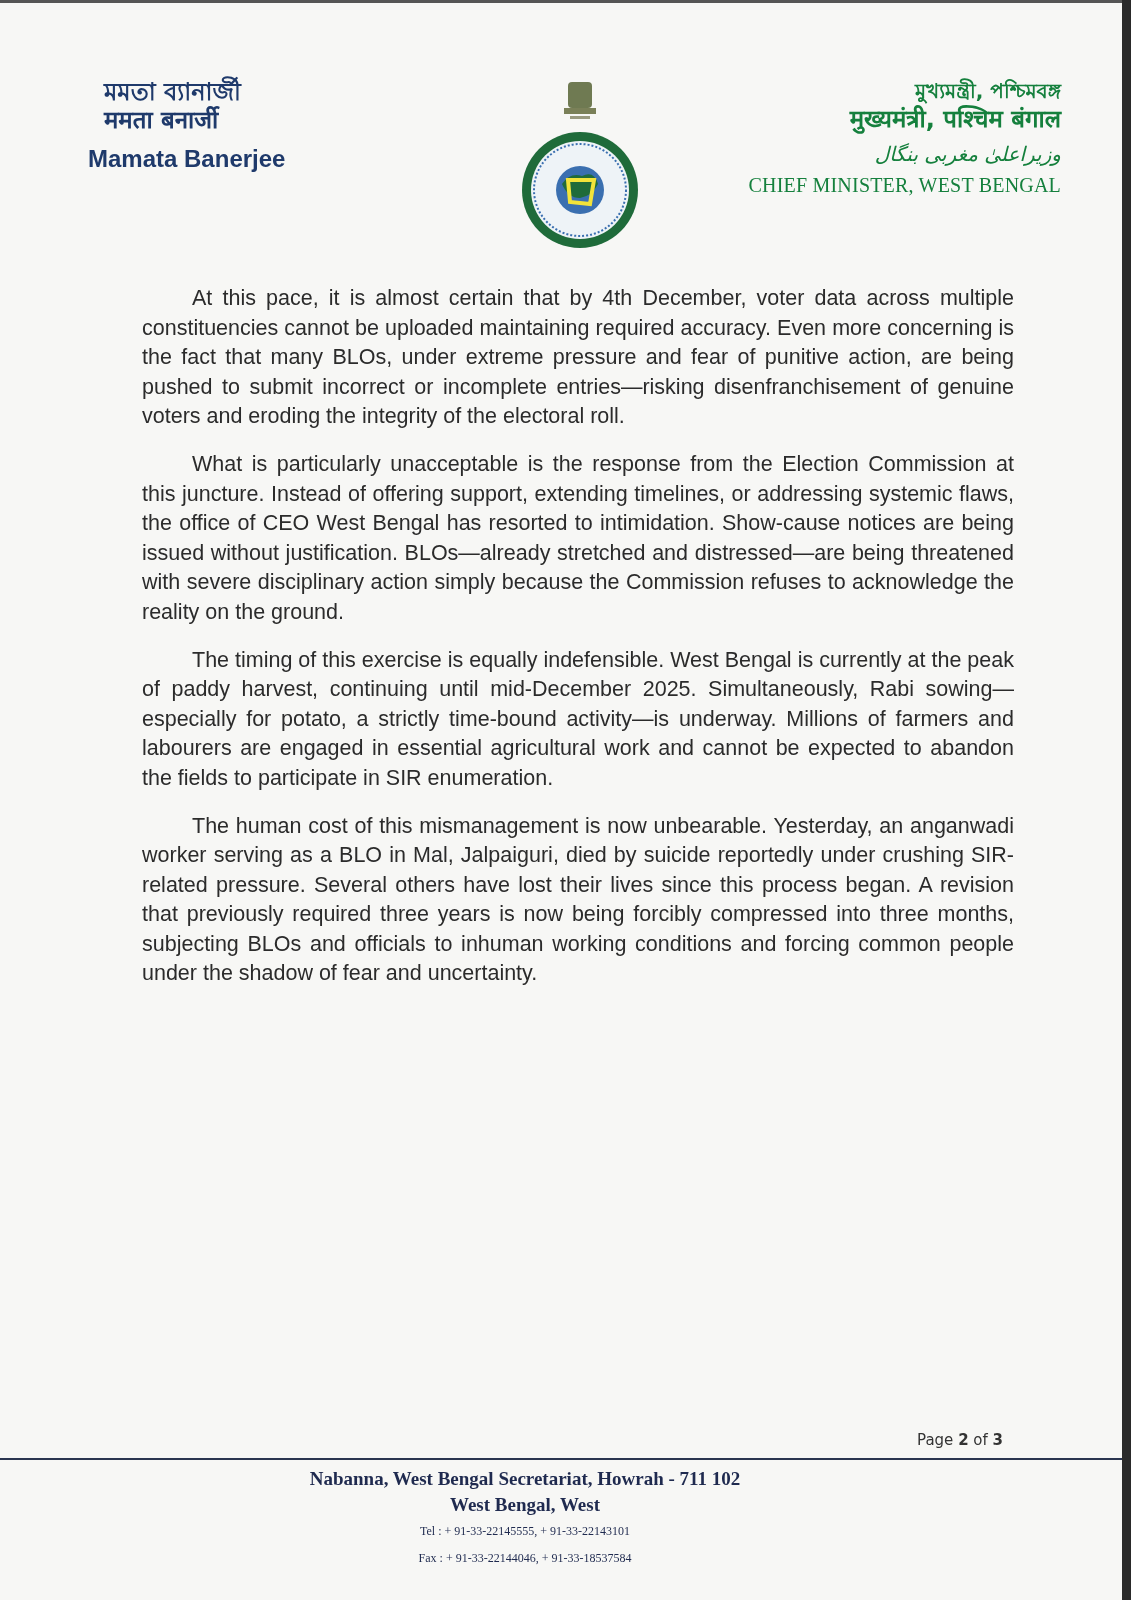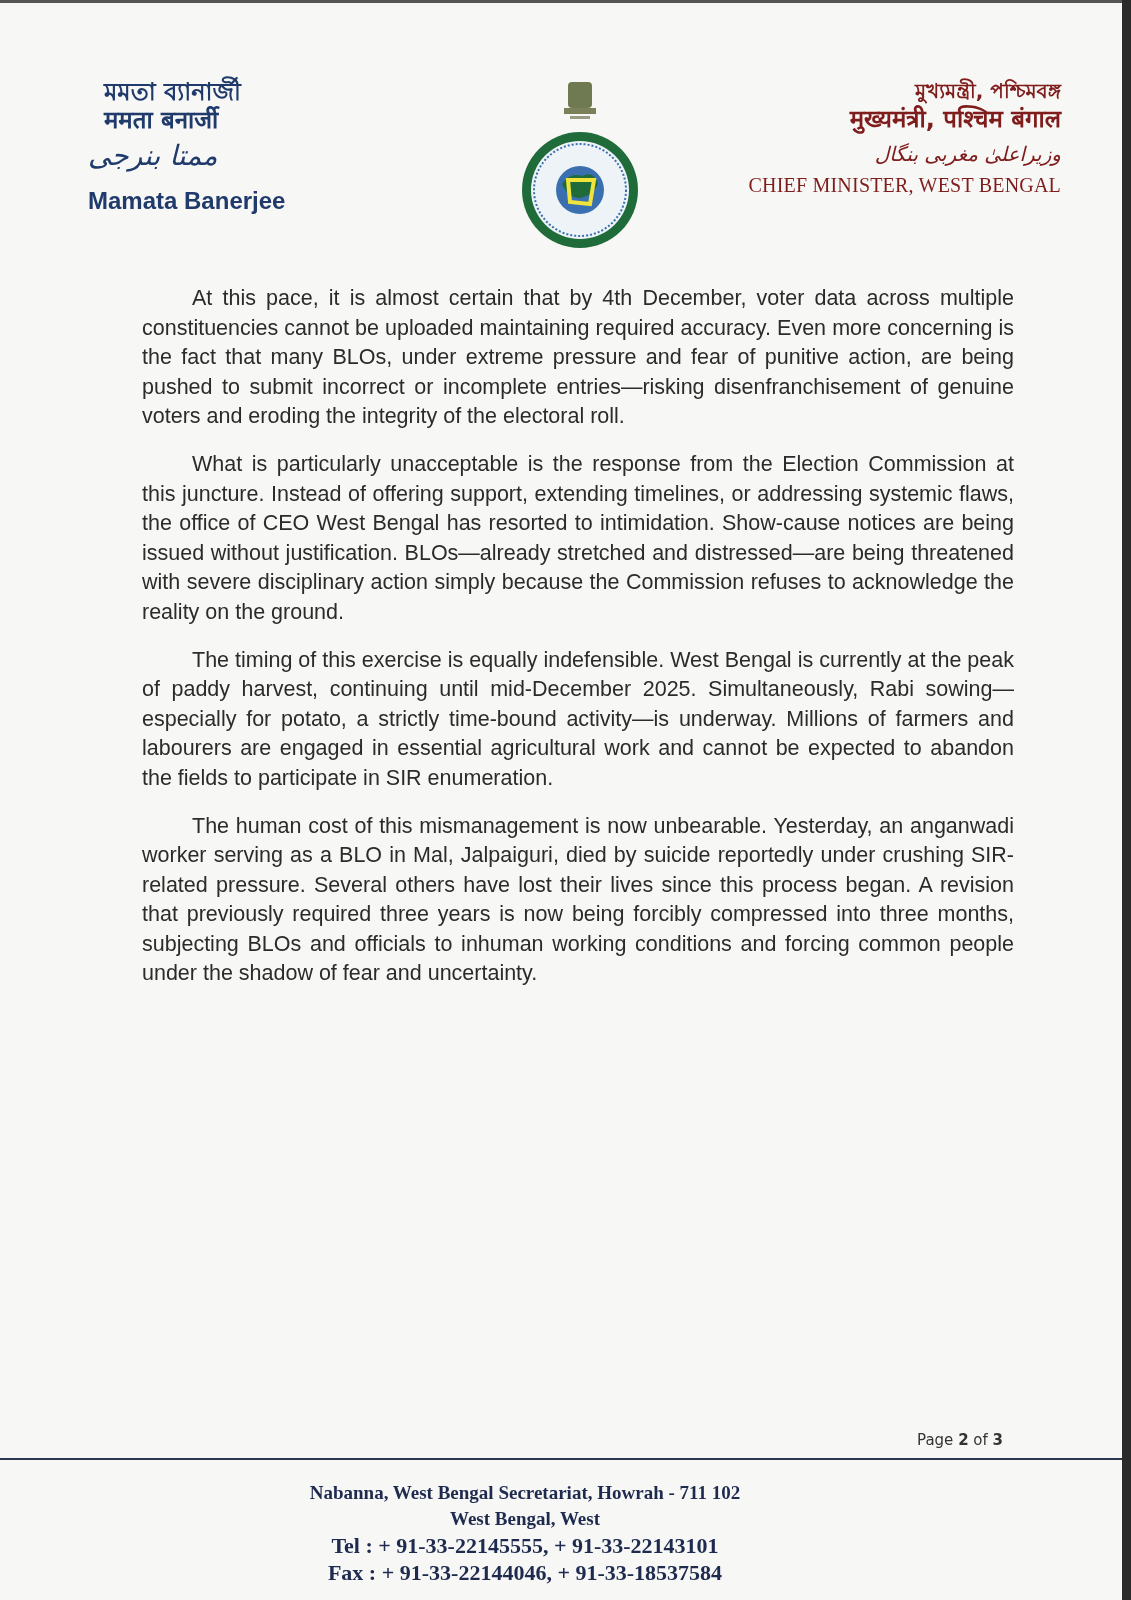--- a/index.html
+++ b/index.html
@@ -9,49 +9,48 @@
     font-family: "Liberation Sans", sans-serif;
   }
   .frame-right { position: absolute; right: 0; top: 0; width: 9px; height: 1600px; background: #2a2a2a; }
   .frame-top { position: absolute; left: 0; top: 0; width: 1131px; height: 3px; background: #555; }
 
   .hdr-left { position: absolute; left: 88px; top: 78px; color: #1f3a6b; }
   .hdr-left .bn { font-family: "DejaVu Sans", sans-serif; font-size: 24px; line-height: 28px; font-weight: bold; margin-left: 16px; }
   .hdr-left .ur { font-family: "DejaVu Serif", serif; font-size: 28px; line-height: 40px; font-style: italic; margin-top: 2px; }
   .hdr-left .en { font-family: "Liberation Sans", sans-serif; font-size: 24px; font-weight: bold; margin-top: 11px; }
 
-  .hdr-right { position: absolute; right: 70px; top: 78px; text-align: right; color: #7f1d1d; }
+  .hdr-right { position: absolute; right: 70px; top: 78px; text-align: right; color: #15803d; }
   .hdr-right .bn { font-family: "DejaVu Sans", sans-serif; font-size: 20px; font-weight: bold; line-height: 26px; }
   .hdr-right .hi { font-family: "DejaVu Sans", sans-serif; font-size: 24px; font-weight: bold; line-height: 30px; }
   .hdr-right .ur { font-family: "DejaVu Serif", serif; font-size: 20px; line-height: 40px; font-style: italic; }
   .hdr-right .en { font-family: "Liberation Serif", serif; font-size: 20px; font-weight: normal; margin-top: 0; letter-spacing: 0.2px; }
 
   .emblem { position: absolute; left: 510px; top: 72px; width: 140px; height: 180px; }
 
   .body { position: absolute; left: 142px; top: 284px; width: 872px; color: #2b2b2b; font-size: 21.5px; line-height: 29.6px; text-align: justify; }
   .body p { margin: 0 0 18px 0; text-indent: 50px; }
 
   .page-no { position: absolute; right: 128px; top: 1431px; font-family: "DejaVu Sans", sans-serif; font-size: 15px; color: #333; }
   .page-no b { font-weight: bold; }
   .rule { position: absolute; left: 0; top: 1458px; width: 1122px; height: 2px; background: #2a3550; }
 
-  .footer { position: absolute; left: 265px; top: 1466px; width: 520px; text-align: center; font-family: "Liberation Serif", serif; color: #1f2a4f; margin-top: 14px; }
+  .footer { position: absolute; left: 265px; top: 1466px; width: 520px; text-align: center; font-family: "Liberation Serif", serif; color: #1f2a4f; }
   .footer .l1, .footer .l2 { font-size: 19px; font-weight: bold; line-height: 26px; }
-  .footer .l3, .footer .l4 { font-size: 22px; line-height: 27px; font-weight: bold; }
+  .footer .l3, .footer .l4 { font-size: 12px; line-height: 27px; }
 </style>
 </head>
 <body>
 
 <div class="frame-top"></div>
 <div class="frame-right"></div>
 
 <div class="hdr-left">
   <div class="bn">মমতা ব্যানার্জী</div>
   <div class="bn">ममता बनार्जी</div>
-  <div class="ur">ممتا بنرجی</div>
   <div class="en">Mamata Banerjee</div>
 </div>
 
 <div class="emblem">
   <svg width="140" height="180" viewBox="0 0 140 180">
     <g>
       <rect x="58" y="10" width="24" height="26" rx="4" fill="#6f7a52"></rect>
       <rect x="54" y="36" width="32" height="6" fill="#7a8058"></rect>
       <rect x="60" y="44" width="20" height="3" fill="#9a9a80"></rect>
     </g>

